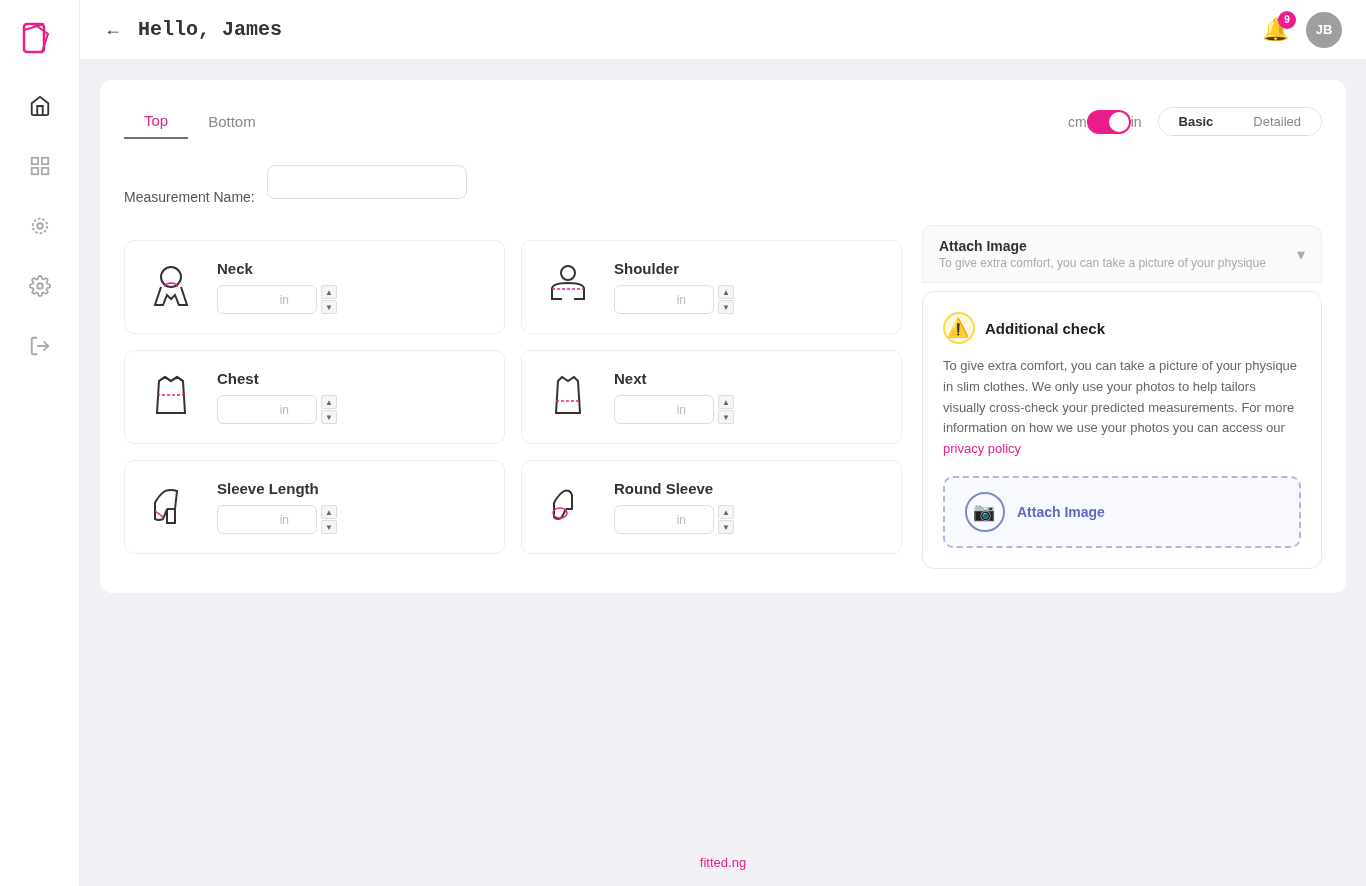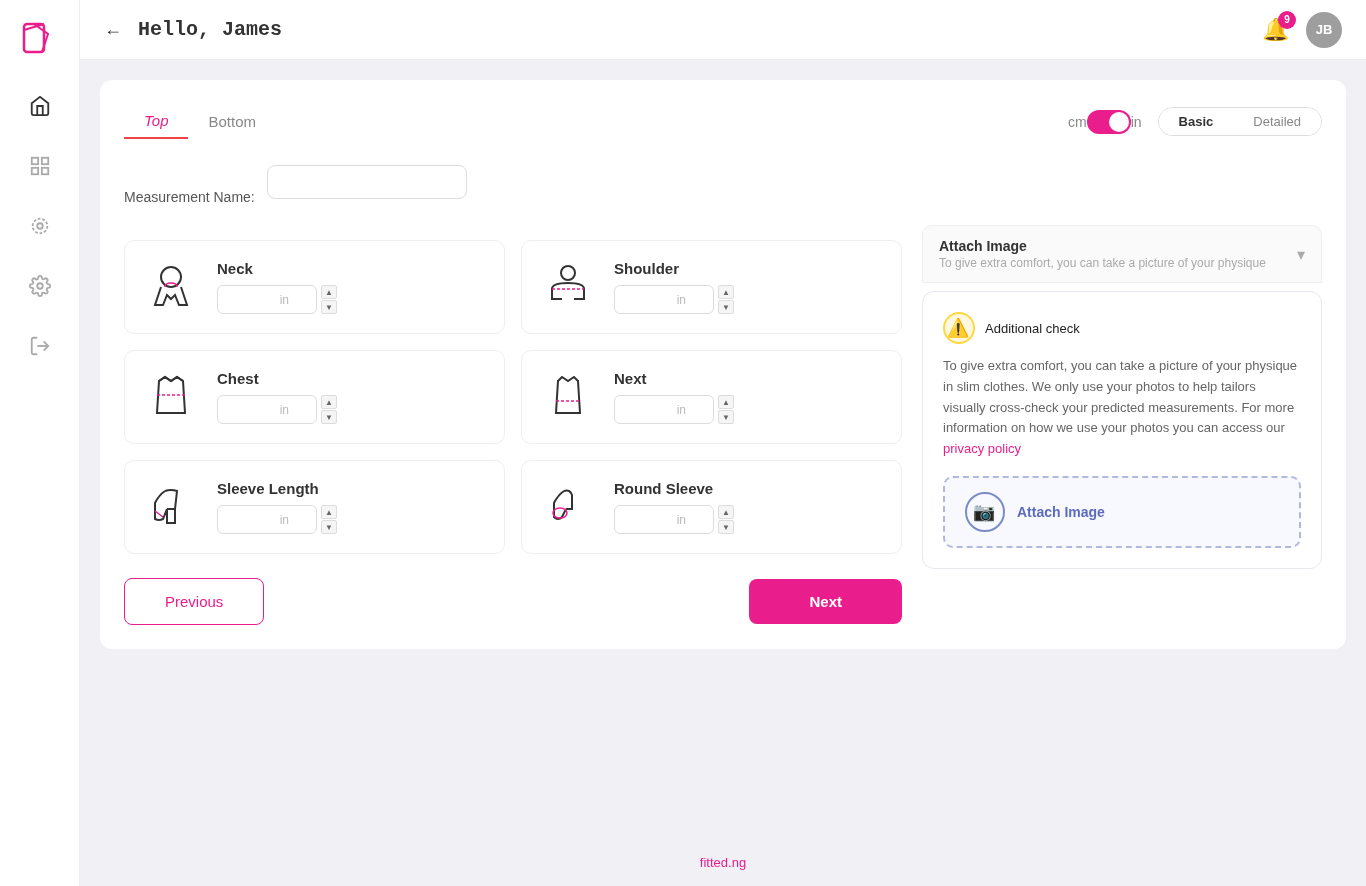--- a/index.html
+++ b/index.html
@@ -132,24 +132,23 @@
       font-size: 15px;
       cursor: pointer;
       border-radius: 20px;
       border: none;
       background: transparent;
       color: #888;
       font-weight: 500;
     }
     .tab.active {
       color: #e91e8c;
-      border-bottom: 2px solid #ef4444;
+      border-bottom: 2px solid #737373;
       border-radius: 0;
       background: transparent;
-      font-style: italic;
     }
     .unit-toggle {
       margin-left: auto;
       display: flex;
       align-items: center;
     }
     .unit-label {
       font-size: 14px;
       color: #888;
     }
@@ -347,22 +346,22 @@
       border-radius: 50%;
       background: #fff8e1;
       display: flex;
       align-items: center;
       justify-content: center;
       font-size: 18px;
       border: 2px solid #ffd740;
       flex-shrink: 0;
     }
     .ac-title {
-      font-size: 13px;
-      font-weight: 400;
+      font-size: 15px;
+      font-weight: 700;
       color: #222;
     }
     .ac-body {
       font-size: 13px;
       color: #666;
       line-height: 1.6;
       margin-bottom: 16px;
     }
     .ac-body a {
       color: #e91e8c;
@@ -670,24 +669,20 @@
                   <div class="spin-btns">
                     <button class="spin-btn">▲</button>
                     <button class="spin-btn">▼</button>
                   </div>
                 </div>
               </div>
             </div>
 
           </div>
 
-          <div class="bottom-row">
-            <button class="btn-prev">Previous</button>
-            <button class="btn-next">Next</button>
-          </div>
 
         </div>
 
         <div class="right-panel">
           <div class="attach-header">
             <div>
               <div class="attach-title">Attach Image</div>
               <div class="attach-subtitle">To give extra comfort, you can take a picture of your physique</div>
             </div>
             <span style="font-size:16px;color:#aaa;">▾</span>

